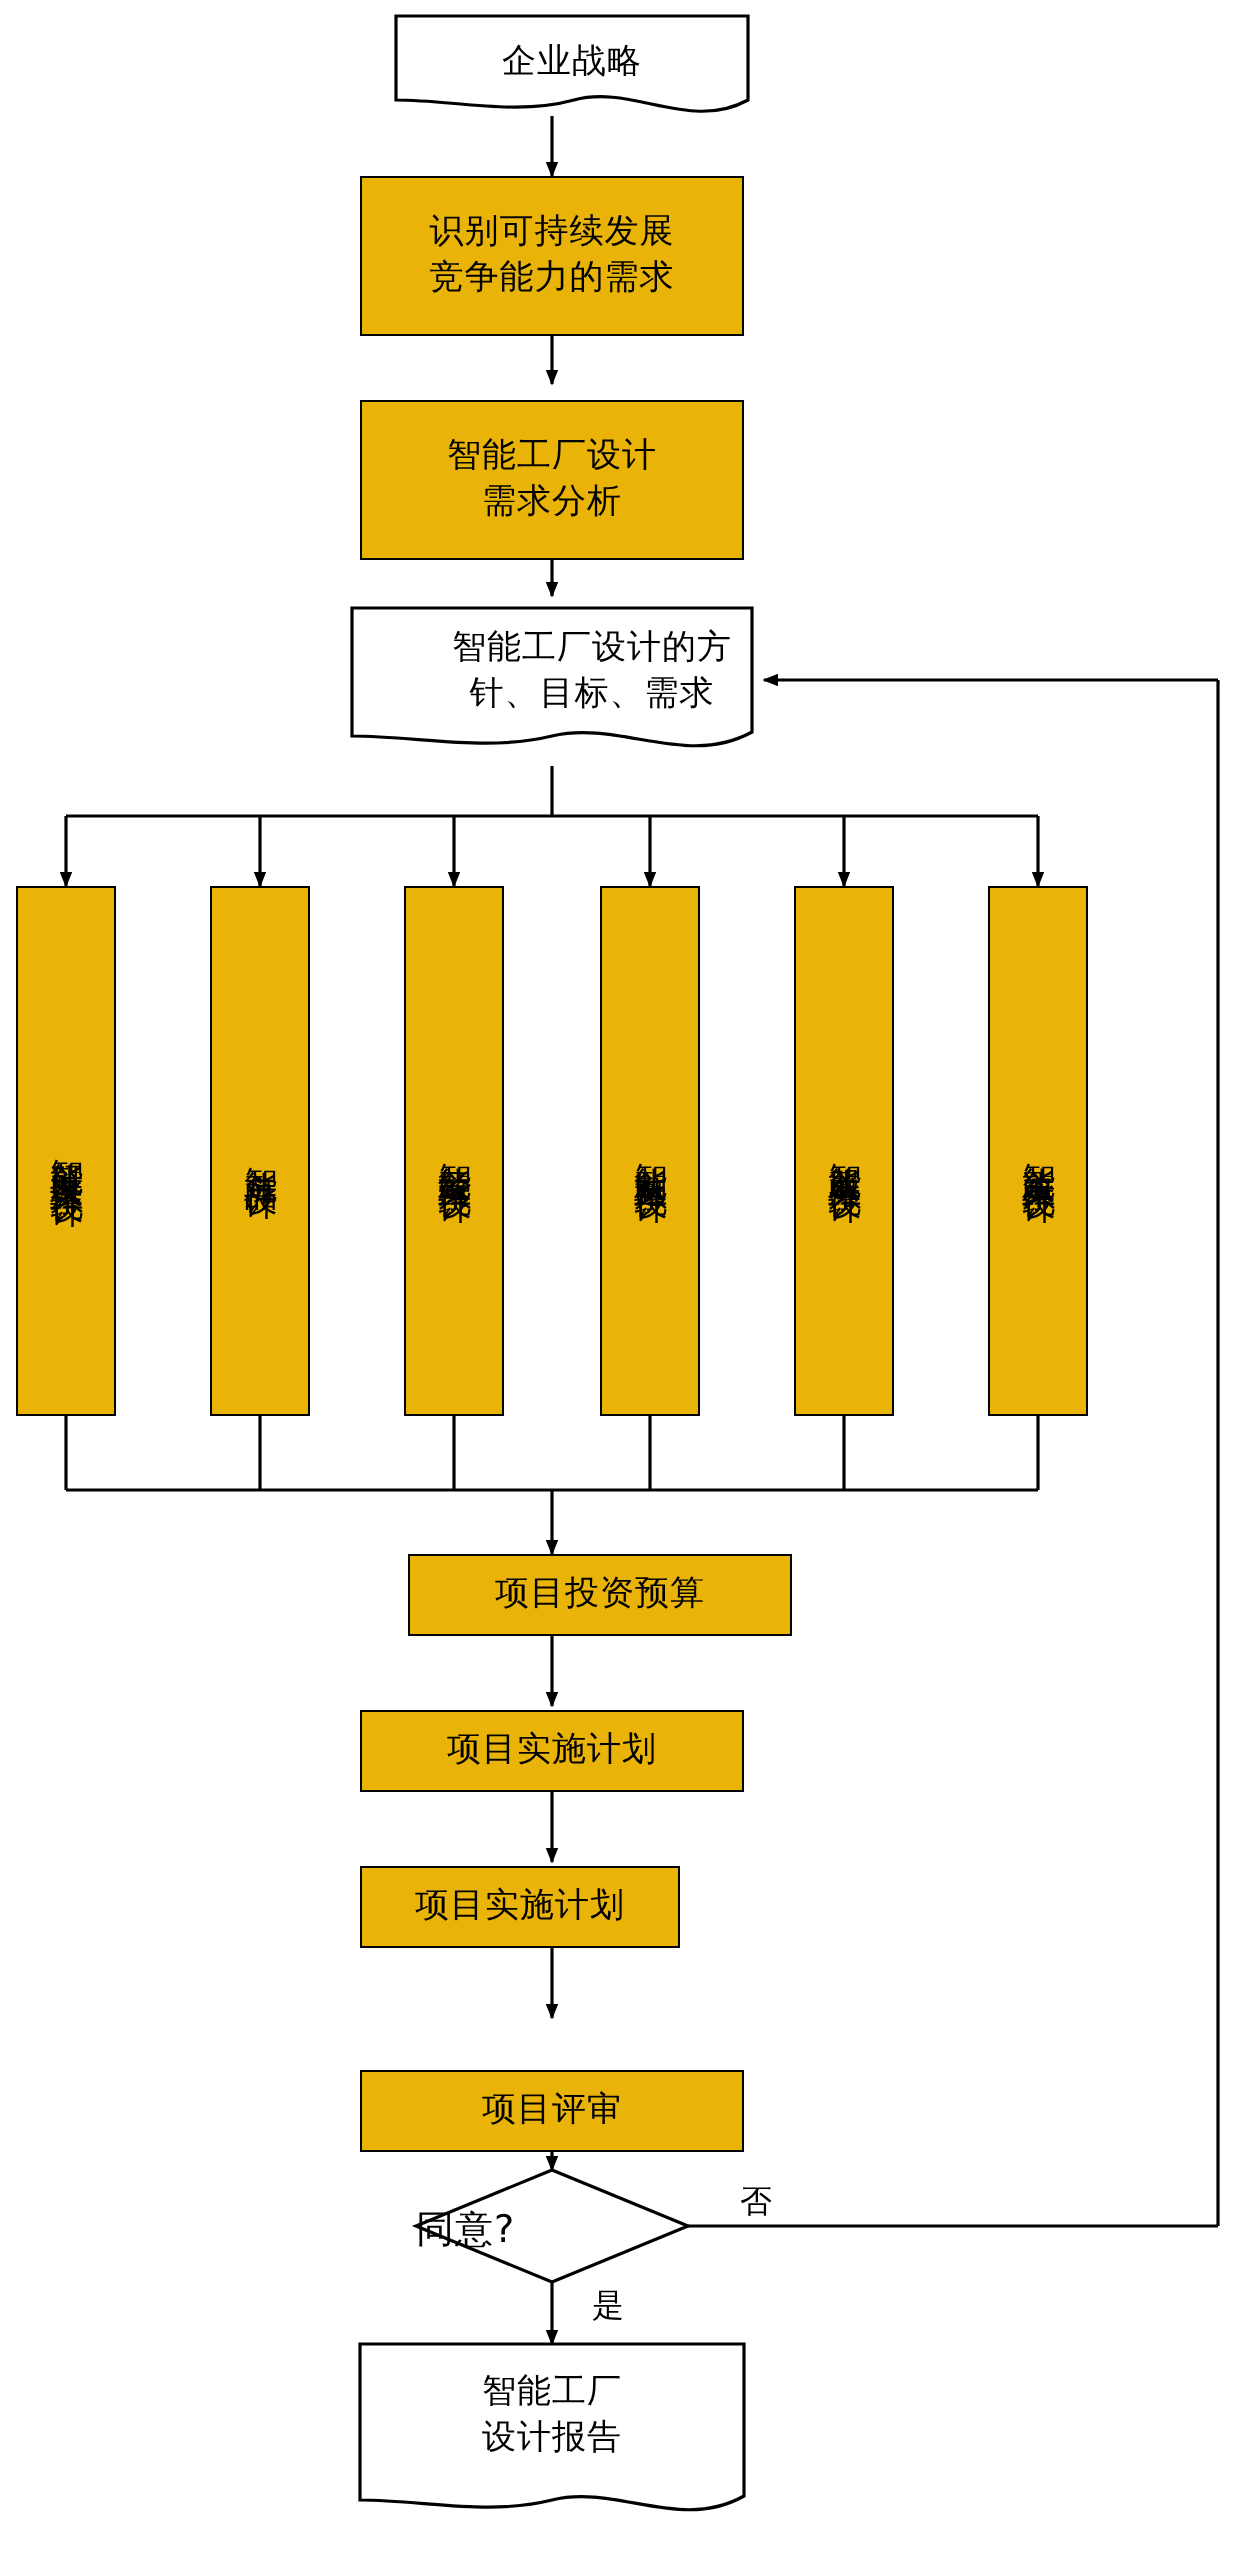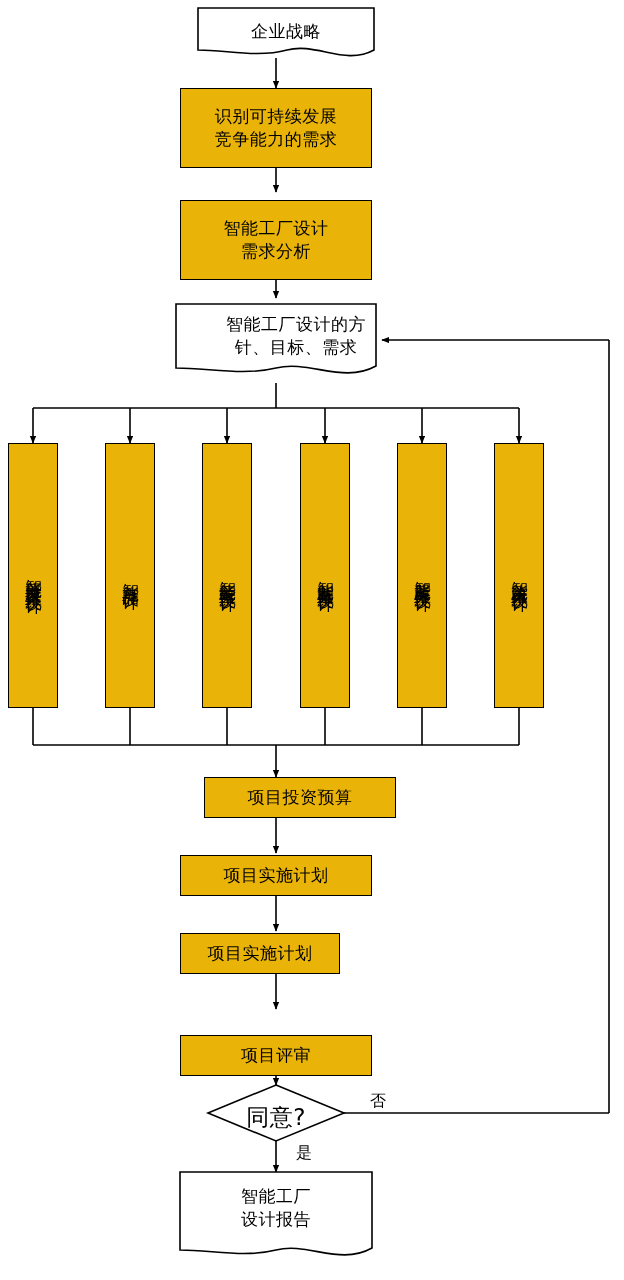--- a/index.html
+++ b/index.html
@@ -55,24 +55,24 @@
     padding: 6px 0;
   }
   .label-text {
     position: absolute;
     font-size: 16px;
     color: #000;
     white-space: nowrap;
   }
   .decision-label {
     position: absolute;
-    font-size: 23px;
+    font-size: 19px;
     letter-spacing: 0.5px;
     white-space: nowrap;
-    text-align: center;
+    text-align: left;
   }
   .doc-text {
     position: absolute;
     display: flex;
     align-items: center;
     justify-content: center;
     text-align: center;
     font-size: 17px;
     line-height: 1.35;
     letter-spacing: 0.5px;

